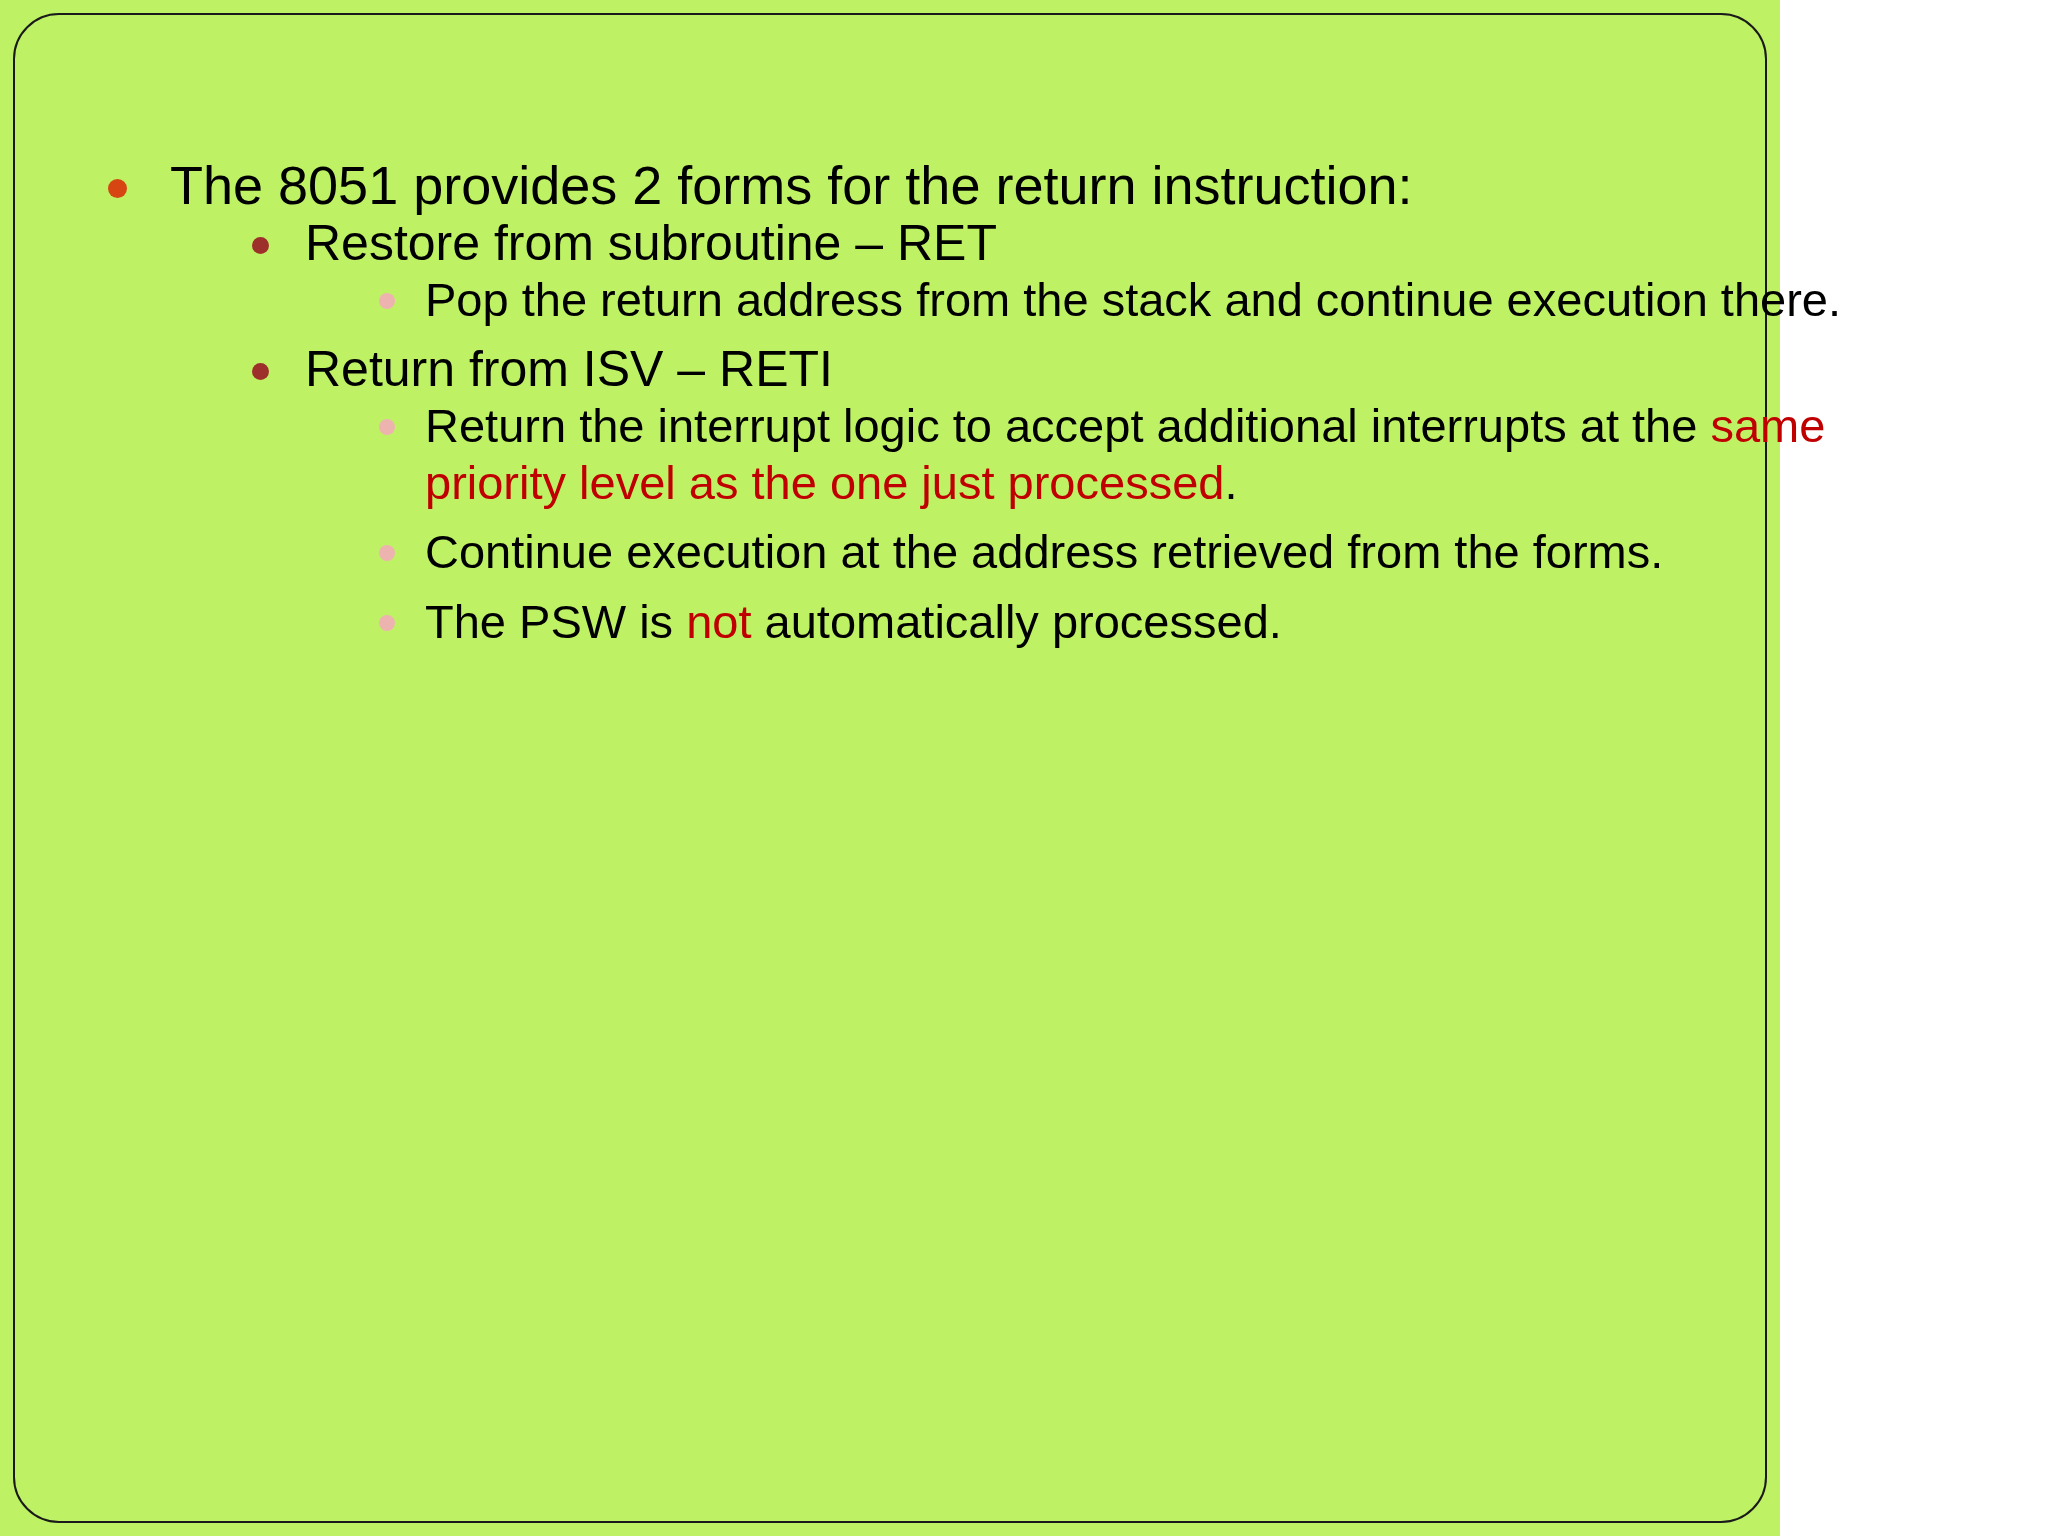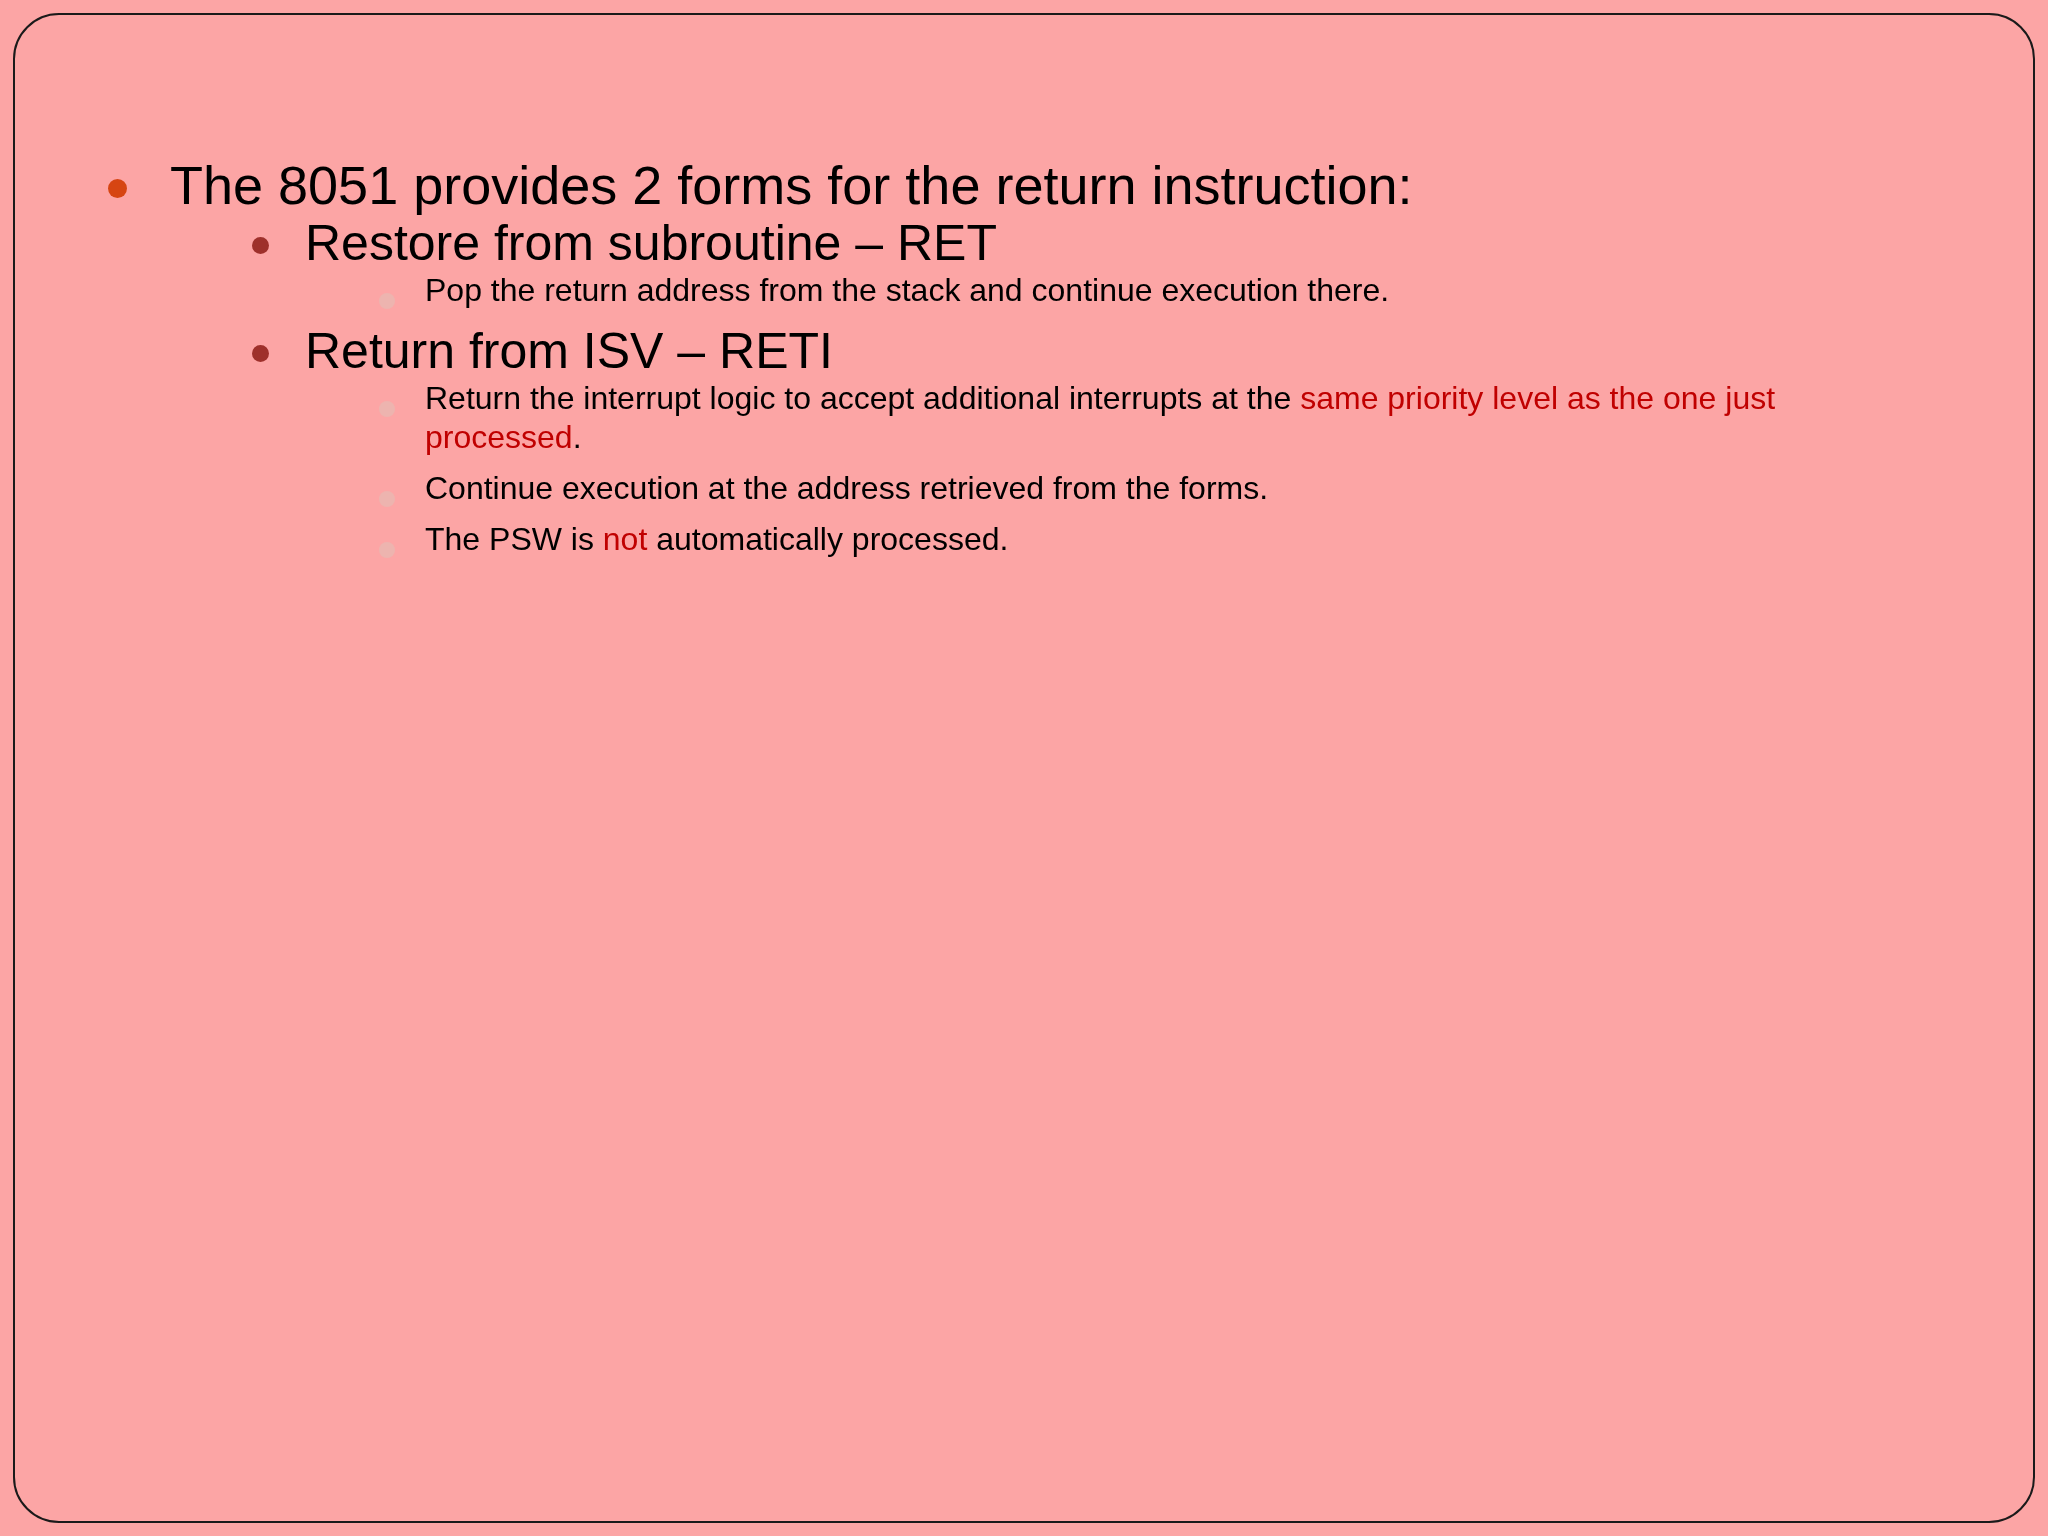--- a/index.html
+++ b/index.html
@@ -10,23 +10,23 @@
   }
   body {
     width: 2048px;
     height: 1536px;
     overflow: hidden;
     font-family: "Liberation Sans", sans-serif;
   }
 
   .slide {
     position: relative;
-    width: 2048px;
+    width: 1780px;
     height: 1536px;
-    background: #fca5a5;
+    background: #bef264;
     box-sizing: border-box;
   }
 
   
   .slide-frame {
     position: absolute;
     left: 13px;
     top: 13px;
     right: 13px;
     bottom: 13px;
@@ -98,21 +98,21 @@
     background: #9E302B;
   }
 
   
   .lvl3 {
     margin-top: 8px;
   }
   .lvl3 > li.item {
     padding-left: 68px;
     margin-left: 52px;
-    font-size: 32px;
+    font-size: 47px;
     line-height: 1.22;
     margin-bottom: 12px;
     max-width: 1450px;
   }
   .lvl3 > li.item > .bullet {
     left: 22px;
     top: 22px;
     width: 16px;
     height: 16px;
     background: #EDB4AF;

